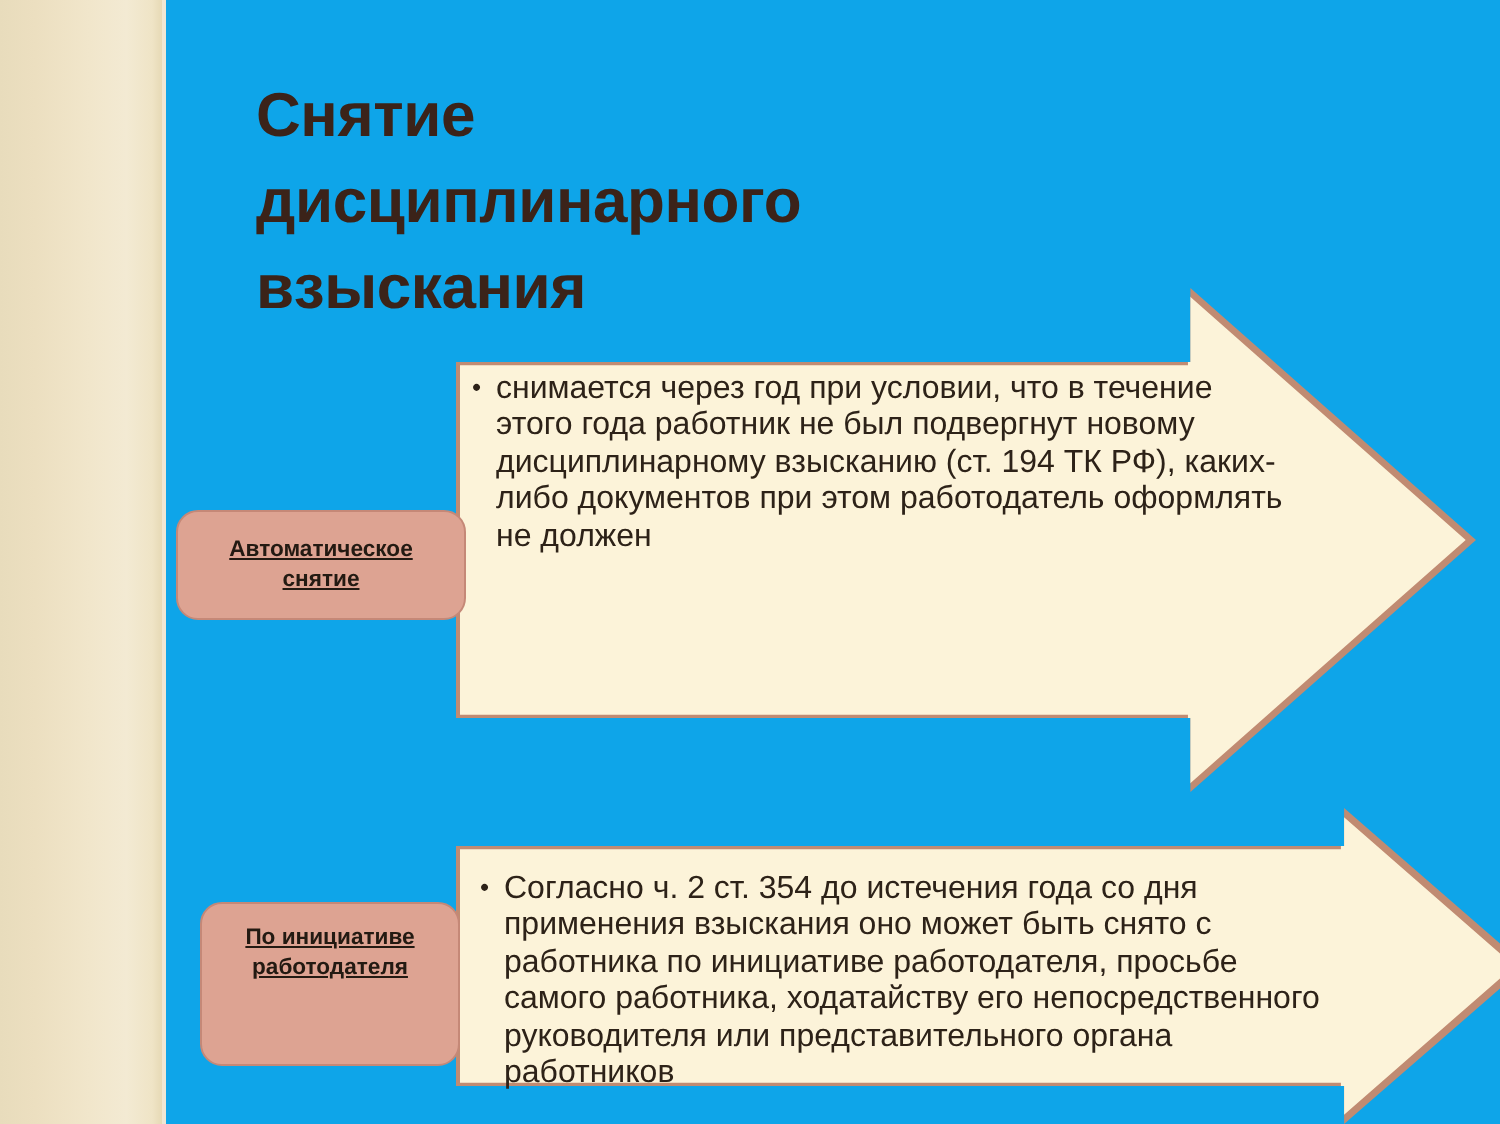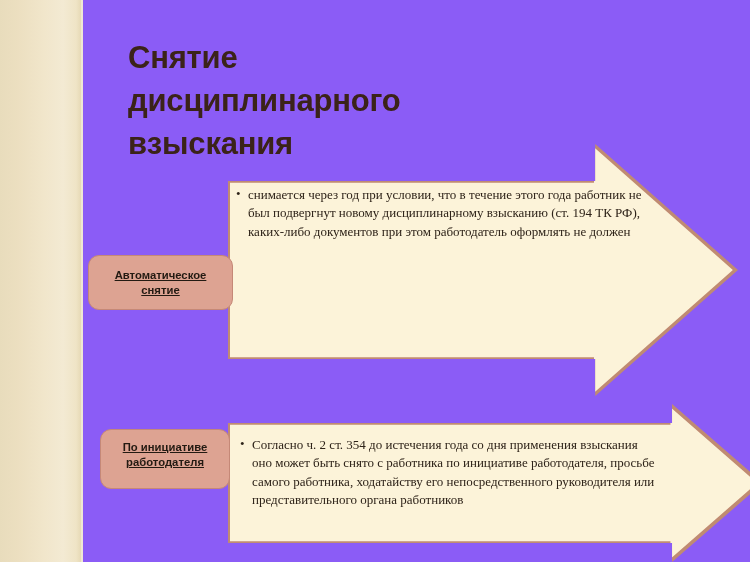--- a/index.html
+++ b/index.html
@@ -9,21 +9,21 @@
   }
   body {
     font-family: "Liberation Sans", "DejaVu Sans", sans-serif;
   }
 
   #slide {
     position: relative;
     width: 750px;
     height: 562px;
     overflow: hidden;
-    background: #8b5cf6;
+    background: #0ea5e9;
   }
 
   
   #left-band {
     position: absolute;
     left: 0;
     top: 0;
     width: 81px;
     height: 562px;
     background: linear-gradient(to right,
@@ -125,23 +125,22 @@
         0% 87.7%);
   }
 
   
   .bullet-list {
     position: absolute;
     margin: 0;
     padding: 0;
     list-style: none;
     color: #2d2218;
-    font-size: 13px;
+    font-size: 16px;
     line-height: 18.4px;
-    font-family: Liberation Serif, serif;
   }
   .bullet-list li {
     position: relative;
     padding-left: 12px;
     margin: 0 0 2px 0;
   }
   .bullet-list li::before {
     content: "\2022";
     position: absolute;
     left: 0;
@@ -181,23 +180,23 @@
     padding: 4px 6px;
   }
   #label-auto {
     left: 88px;
     top: 255px;
     width: 145px;
     height: 55px;
   }
   #label-employer {
     left: 100px;
-    top: 429px;
+    top: 451px;
     width: 130px;
-    height: 60px;
+    height: 82px;
     align-items: flex-start;
     padding-top: 10px;
     overflow: visible;
   }
   #label-employer .pill-text {
     display: block;
     width: 100%;
   }
 </style>
 </head>

